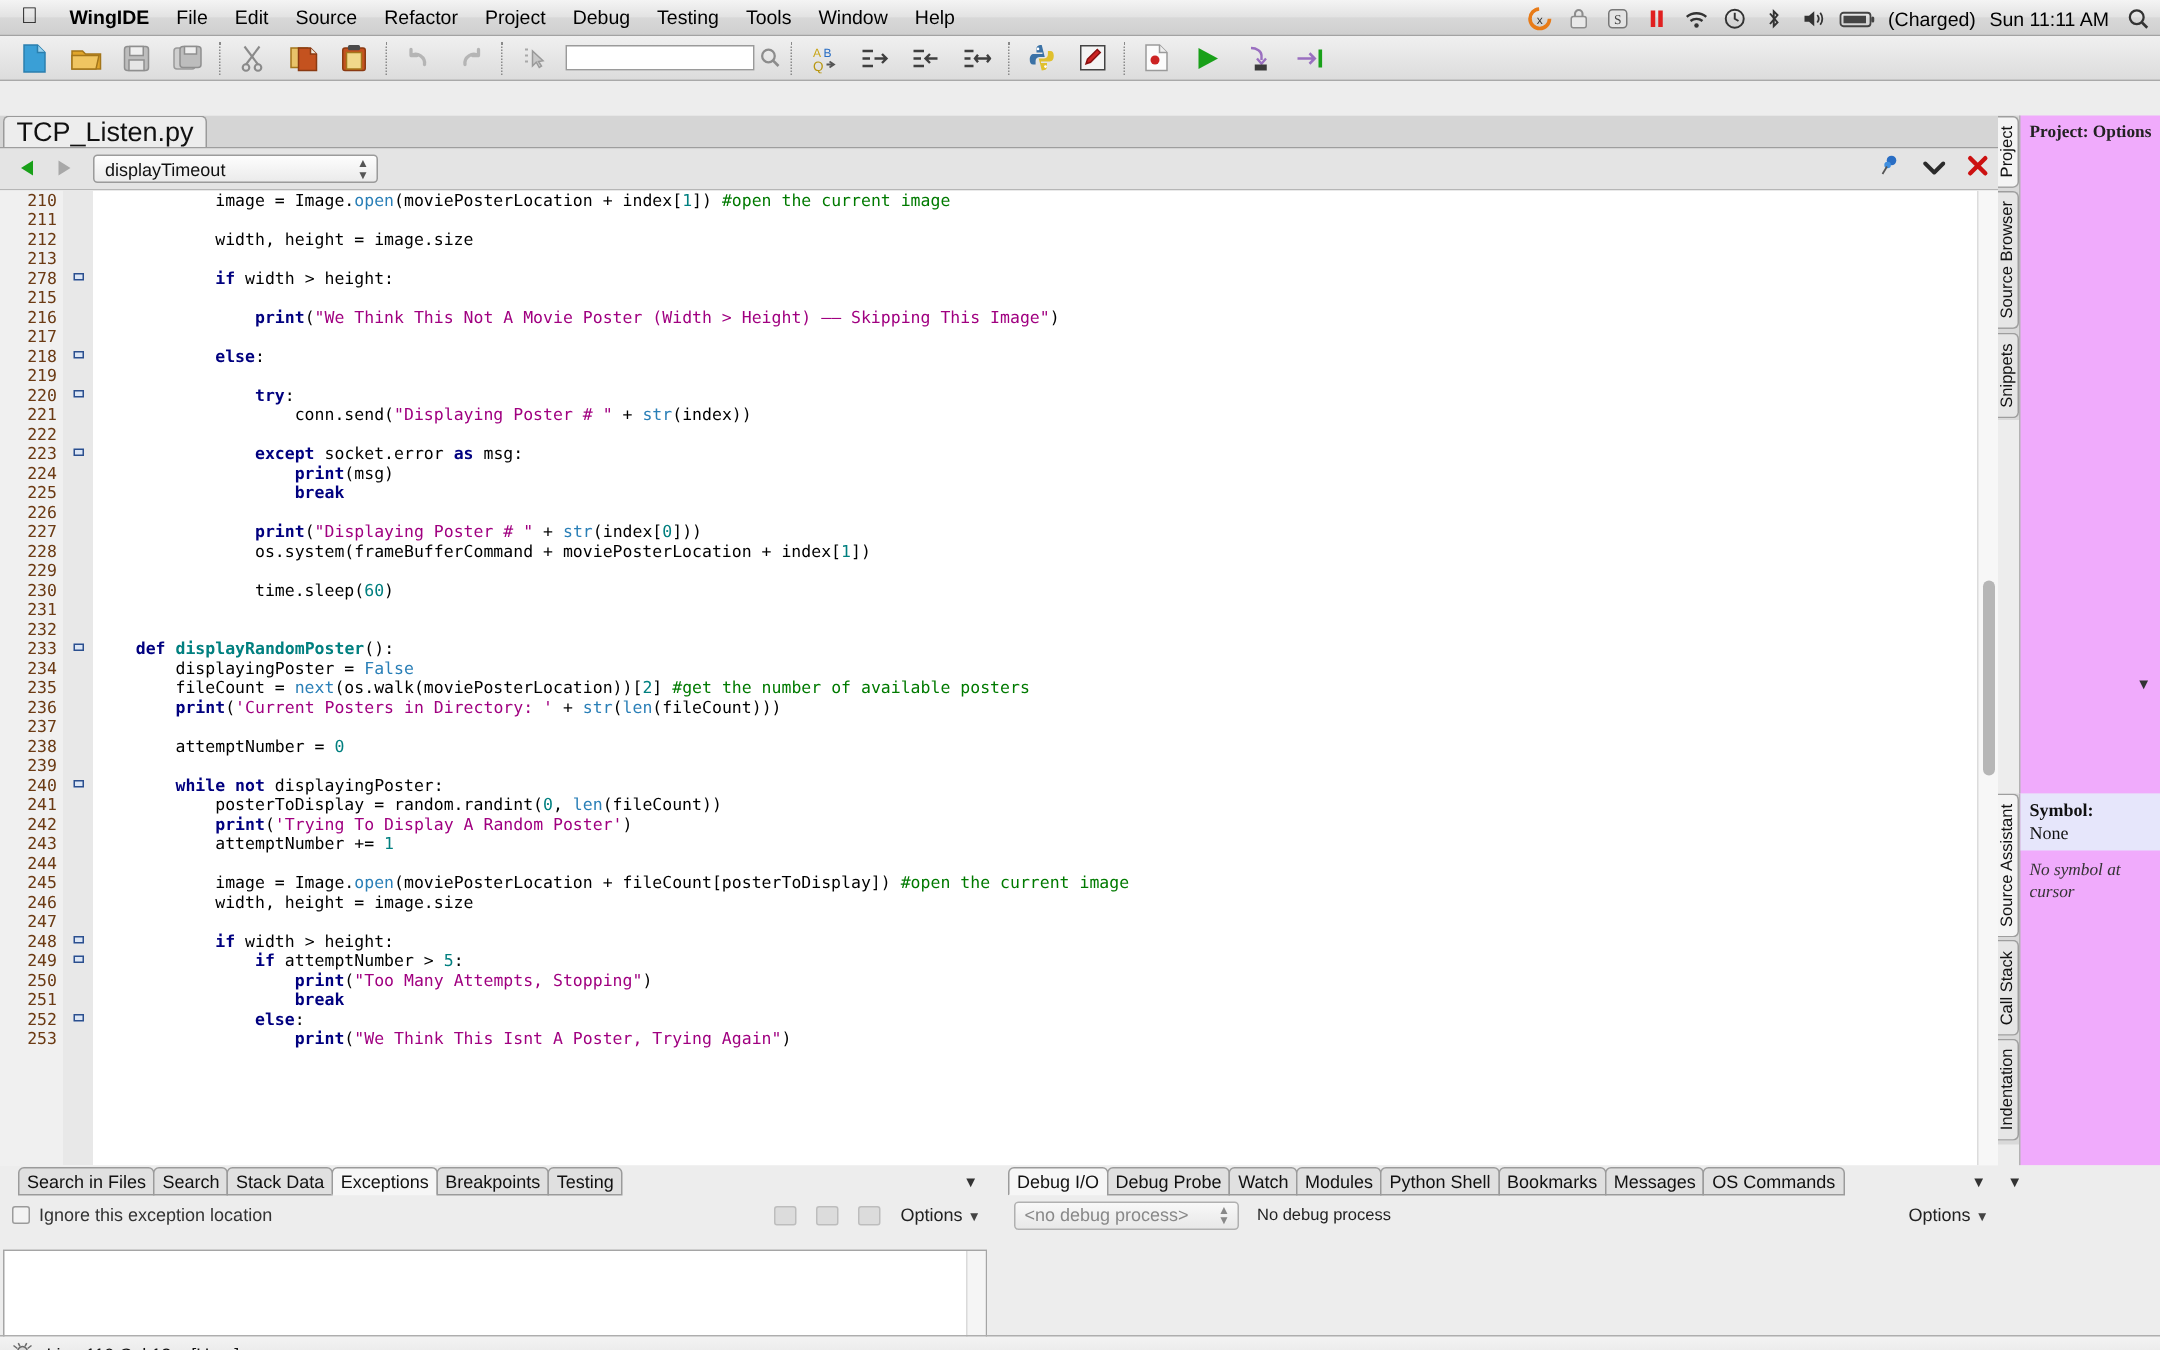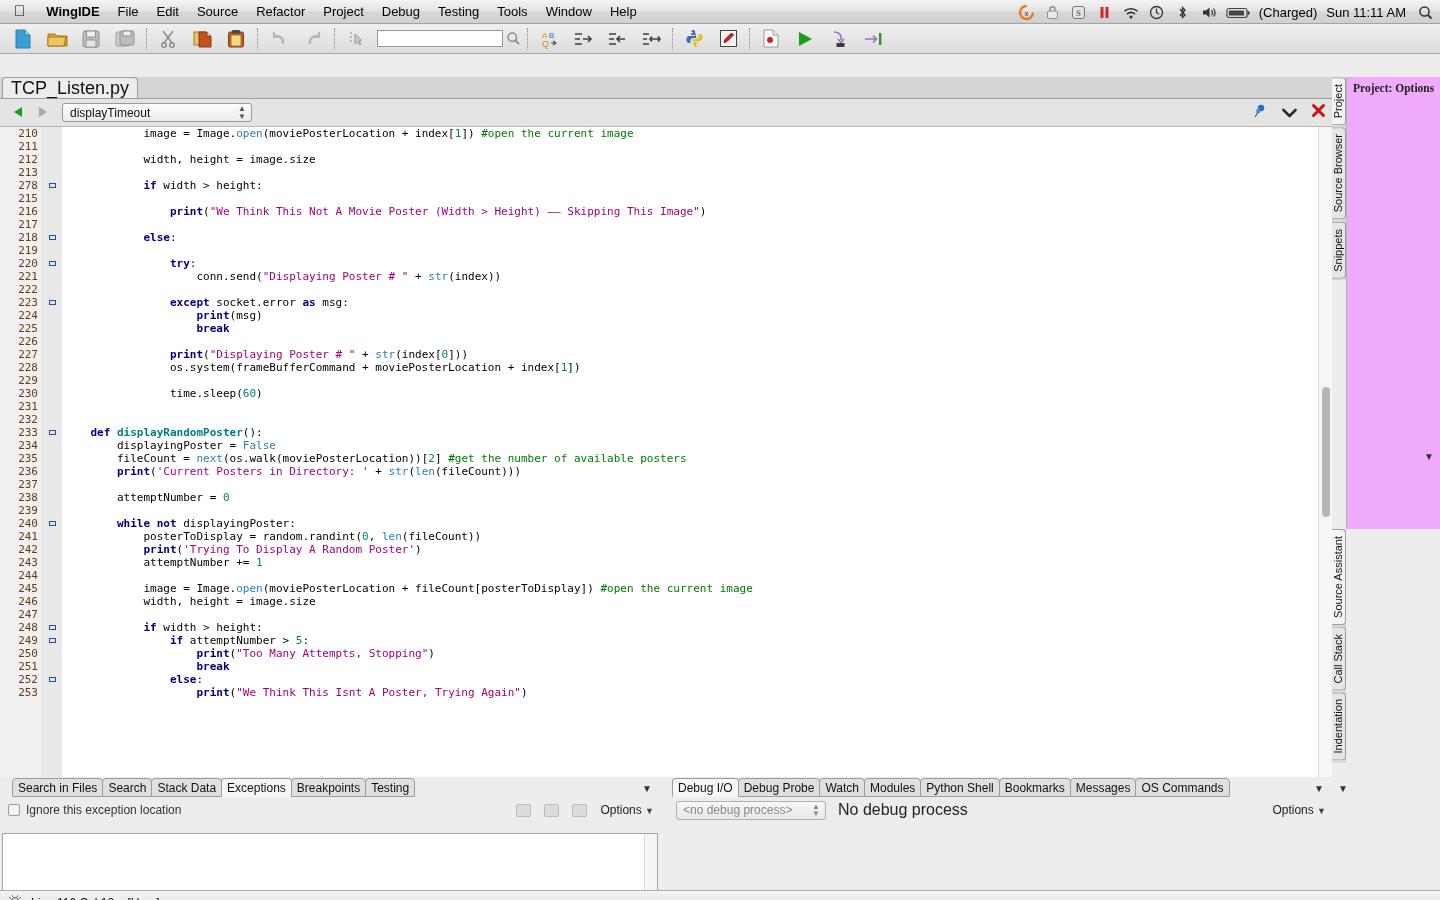--- a/index.html
+++ b/index.html
@@ -193,21 +193,21 @@
              background: #fff; border: 1px solid #a5a5a5; }
   #exc-vscroll { position: absolute; right: 0; top: 0; width: 13px; height: 100%;
                  background: #f5f5f5; border-left: 1px solid #dadada; }
 
   #dbg-select {
     width: 150px; height: 19px; background: linear-gradient(to bottom,#f8f8f8,#e8e8e8);
     border: 1px solid #b0b0b0; border-radius: 3px; font-size: 12px; color: #888;
     display: flex; align-items: center; padding: 0 4px 0 6px; position: relative; margin-left: 16px;
   }
   #dbg-select .stepper { position: absolute; right: 5px; font-size: 8px; line-height: 7px; color: #888; }
-  .dbg-status { margin-left: 12px; font-size: 16px; color: #222; }
+  .dbg-status { margin-left: 12px; font-size: 11px; color: #222; }
 
   
   #statusbar {
     position: absolute; left: 0; top: 866px; width: 1440px; height: 24px;
     background: linear-gradient(to bottom,#f3f3f3,#e2e2e2);
     border-top: 1px solid #aeaeae;
     display: flex; align-items: center; font-size: 12px; color: #111; padding-left: 8px;
   }
   #statusbar .bug { margin-right: 9px; font-size: 13px; }
 
@@ -616,20 +616,27 @@
         <span class="panel-caret" style="right:6px; top:374px;">▼</span>
       </div>
     </div>
 
     <div id="rightcol-bot">
       <div class="vtabstrip" id="vtabs-bot">
           <div class="vtab sel">Source Assistant</div>
           <div class="vtab">Call Stack</div>
           <div class="vtab">Indentation</div>
         </div>
+      <div class="rpanel">
+        <div class="sa-head">
+          <b>Symbol:</b>
+          <span>None</span>
+        </div>
+        <div class="sa-note">No symbol at cursor</div>
+      </div>
     </div>
 
     <div id="bottom">
 
       <div id="bl">
         <div class="tabrow" id="bl-tabs">
           <div class="htab">Search in Files</div>
             <div class="htab">Search</div>
             <div class="htab">Stack Data</div>
             <div class="htab sel">Exceptions</div>

